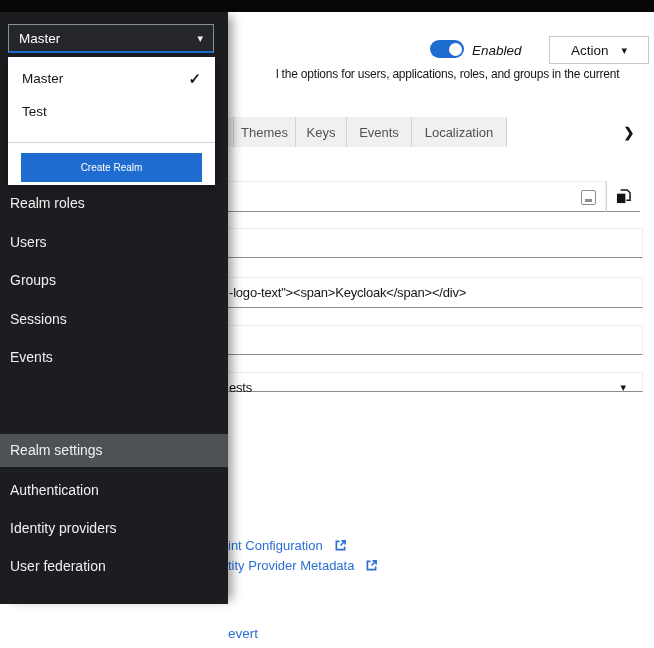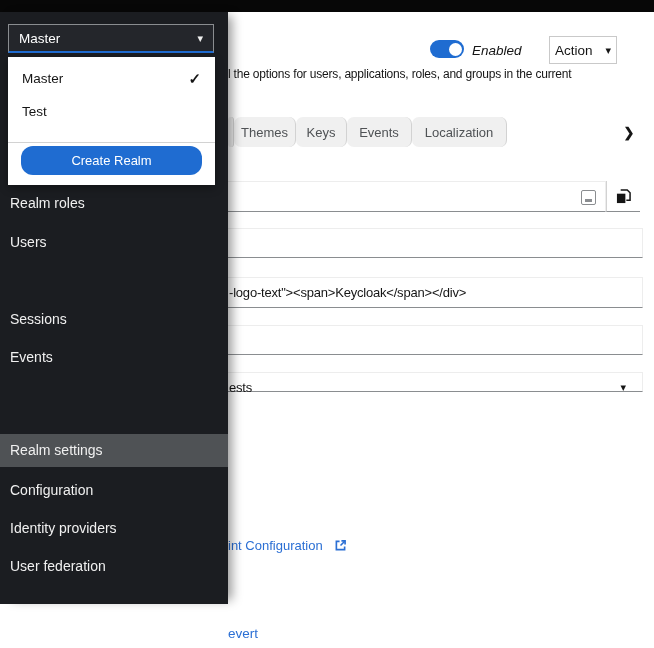--- a/index.html
+++ b/index.html
@@ -13,29 +13,29 @@
     --text:#151515;
   }
   html,body{margin:0;padding:0;}
   body{font-family:"Liberation Sans", sans-serif; color:var(--text);}
   .screen{position:relative;width:654px;height:648px;background:#fff;overflow:hidden;}
 
   
   .masthead{position:absolute;left:0;top:0;width:654px;height:12px;background:#070707;}
 
   
-  .subtitle{position:absolute;left:228px;top:67px;font-size:12px;letter-spacing:-0.2px;color:var(--text);white-space:nowrap;}
+  .subtitle{position:absolute;left:228px;top:67px;font-size:12px;letter-spacing:-0.2px;color:var(--text);white-space:nowrap;padding-left:48px;}
   .switch{position:absolute;left:430px;top:40px;width:34px;height:18px;border-radius:9px;background:var(--primary);cursor:pointer;}
   .switch .knob{position:absolute;right:2.5px;top:2.5px;width:13px;height:13px;border-radius:50%;background:#fff;}
   .switch-label{position:absolute;left:472px;top:43px;font-size:13.5px;color:var(--text);font-style:italic;}
-  .action-btn{position:absolute;left:549px;top:36px;width:68px;height:28px;background:#fff;border:1px solid #c9c9c9;display:flex;align-items:center;justify-content:center;gap:13px;font-size:13.5px;color:var(--text);font-family:inherit;cursor:pointer;}
+  .action-btn{position:absolute;left:549px;top:36px;width:100px;height:28px;background:#fff;border:1px solid #c9c9c9;display:flex;align-items:center;justify-content:center;gap:13px;font-size:13.5px;color:var(--text);font-family:inherit;cursor:pointer;}
   .caret{font-size:11px;color:var(--text);line-height:1;}
 
   
-  .tab{position:absolute;top:117px;height:30px;background:var(--tab-bg);border-right:1px solid var(--border-light);box-sizing:border-box;display:flex;align-items:center;justify-content:center;font-size:13px;color:#4f5255;white-space:nowrap;overflow:hidden;cursor:pointer;border-radius:7px;}
+  .tab{position:absolute;top:117px;height:30px;background:var(--tab-bg);border-right:1px solid var(--border-light);box-sizing:border-box;display:flex;align-items:center;justify-content:center;font-size:13px;color:#4f5255;white-space:nowrap;overflow:hidden;cursor:pointer;}
   .tab-partial{left:228px;width:6px;}
   .tab-0{left:234px;width:62px;}
   .tab-1{left:296px;width:51px;}
   .tab-2{left:347px;width:65px;}
   .tab-3{left:412px;width:95px;}
   .tab-4{left:507px;width:106px;justify-content:flex-start;padding-left:12px;}
   .tab-scroll{position:absolute;left:613px;top:117px;width:32px;height:30px;background:#fff;border:none;font-size:13px;font-weight:700;color:var(--text);cursor:pointer;font-family:inherit;}
 
   
   .field{position:absolute;background:#fff;border:1px solid #ededed;border-bottom:1px solid var(--field-bottom);box-sizing:border-box;}
@@ -57,21 +57,21 @@
   .revert{position:absolute;left:228px;top:626px;color:var(--link);font-size:13.5px;cursor:pointer;}
 
   
   .sidebar{position:absolute;left:0;top:12px;width:228px;height:592px;background:var(--sidebar-bg);box-shadow:8px 0 10px -4px rgba(0,0,0,0.4);z-index:10;}
   .realm-selector{position:absolute;left:8px;top:12px;width:206px;height:29px;background:#24262b;border:1px solid #8a8d90;border-bottom:2px solid var(--primary);box-sizing:border-box;display:flex;align-items:center;justify-content:space-between;padding:0 10px;color:#fff;font-size:13.5px;cursor:pointer;}
   .realm-selector .caret{color:#f0f0f0;}
   .realm-panel{position:absolute;left:8px;top:45px;width:207px;height:128px;background:#fff;box-shadow:0 3px 8px rgba(0,0,0,0.35);padding-top:5px;box-sizing:border-box;}
   .realm-option{height:33px;display:flex;align-items:center;justify-content:space-between;padding:0 14px;font-size:13.5px;color:var(--text);cursor:pointer;}
   .check{font-weight:700;font-size:15px;color:var(--text);}
   .realm-sep{border-top:1px solid var(--border-light);margin-top:14px;}
-  .create-realm-btn{display:block;margin:3px auto 0;width:181px;height:29px;background:var(--primary);color:#fff;border:none;border-radius:12px;font-size:13px;font-family:inherit;cursor:pointer;}
+  .create-realm-btn{display:block;margin:10px auto 0;width:181px;height:29px;background:var(--primary);color:#fff;border:none;border-radius:0;font-size:10px;font-family:inherit;cursor:pointer;}
   .nav-item{position:absolute;left:0;width:228px;height:38px;line-height:38px;padding-left:10px;box-sizing:border-box;color:#f0f0f0;font-size:14px;cursor:pointer;white-space:nowrap;}
   .nav-roles{top:172px;} .nav-users{top:211px;} .nav-groups{top:249px;} .nav-sessions{top:288px;} .nav-events{top:326px;}
   .nav-section{position:absolute;left:0;top:389px;width:228px;height:20px;line-height:20px;padding-left:10px;box-sizing:border-box;color:#d2d2d2;font-size:12px;margin-top:44px;}
   .nav-realm-settings{top:422px;height:33px;line-height:33px;background:var(--nav-active);}
   .nav-auth{top:459px;} .nav-idp{top:497px;} .nav-fed{top:535px;}
 </style>
 </head>
 <body>
 
 <div class="screen">
@@ -121,20 +121,28 @@
   </div>
 
   <div class="link link-endpoint">
     <span>int Configuration</span>
     <svg width="11" height="11" viewBox="0 0 12 12">
       <path d="M5 1.5 H1.5 v9 h9 V7" fill="none" stroke="#2b6fd4" stroke-width="1.8"></path>
       <path d="M7 1 h4 v4" fill="none" stroke="#2b6fd4" stroke-width="1.8"></path>
       <path d="M10.6 1.4 L6 6" stroke="#2b6fd4" stroke-width="1.8"></path>
     </svg>
   </div>
+  <div class="link link-saml">
+    <span>tity Provider Metadata</span>
+    <svg width="11" height="11" viewBox="0 0 12 12">
+      <path d="M5 1.5 H1.5 v9 h9 V7" fill="none" stroke="#2b6fd4" stroke-width="1.8"></path>
+      <path d="M7 1 h4 v4" fill="none" stroke="#2b6fd4" stroke-width="1.8"></path>
+      <path d="M10.6 1.4 L6 6" stroke="#2b6fd4" stroke-width="1.8"></path>
+    </svg>
+  </div>
 
   <div class="revert">evert</div>
 
   <aside class="sidebar">
 
     <div class="realm-selector">
       <span>Master</span>
       <span class="caret">▾</span>
     </div>
 
@@ -145,25 +153,26 @@
       </div>
       <div class="realm-option">
         <span>Test</span>
       </div>
       <div class="realm-sep"></div>
       <button class="create-realm-btn">Create Realm</button>
     </div>
 
     <div class="nav-item nav-users">Users</div>
     <div class="nav-item nav-roles">Realm roles</div>
+    <div class="nav-item nav-groups">Groups</div>
     <div class="nav-item nav-sessions">Sessions</div>
     <div class="nav-item nav-events">Events</div>
 
     <div class="nav-section">Configure</div>
 
     <div class="nav-item nav-realm-settings">Realm settings</div>
-    <div class="nav-item nav-auth">Configuration</div>
+    <div class="nav-item nav-auth">Authentication</div>
     <div class="nav-item nav-fed">User federation</div>
     <div class="nav-item nav-idp">Identity providers</div>
 
   </aside>
 
 </div>
 
 </body></html>

